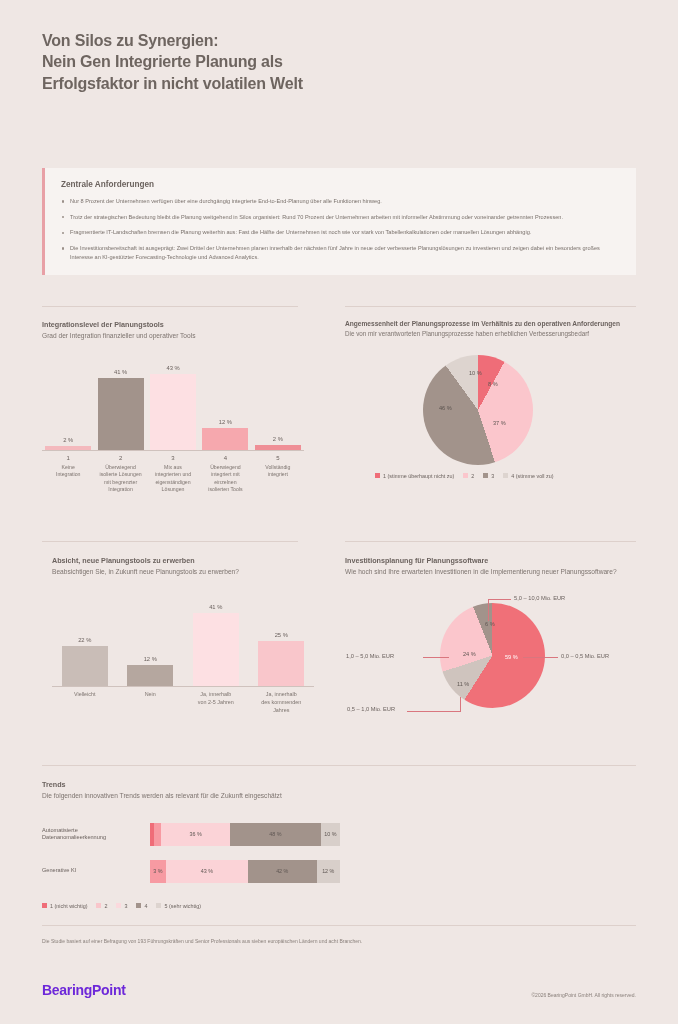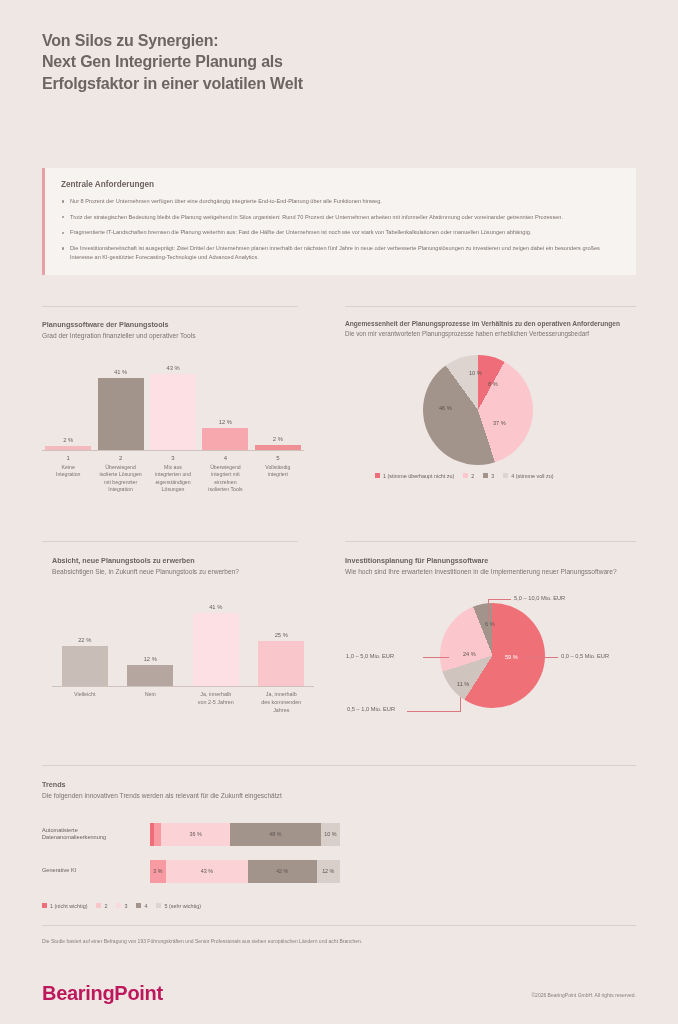--- a/index.html
+++ b/index.html
@@ -76,33 +76,33 @@
   .stackrow { display: flex; align-items: center; margin-bottom: 14px; }
   .stacklabel { width: 108px; font-size: 5.6px; color: #6b625e; line-height: 1.4; padding-right: 6px; }
   .stackbar { display: flex; height: 23px; width: 190px; }
   .seg { display: flex; align-items: center; justify-content: center;
          font-size: 5.4px; color: #5f5753; overflow: hidden; }
   .segout { position: relative; }
 
   
   .note { position: absolute; left: 42px; top: 938px; font-size: 5px; color: #8a807b; }
   .footbar { position: absolute; left: 0; top: 966px; width: 678px; height: 58px; }
-  .logo { position: absolute; left: 42px; top: 982px; font-size: 20px; font-weight: bold; color: #be185d; letter-spacing: -0.3px; }
+  .logo { position: absolute; left: 42px; top: 982px; font-size: 14px; font-weight: bold; color: #6d28d9; letter-spacing: -0.3px; }
   .copy { position: absolute; right: 42px; top: 992px; font-size: 5px; color: #8a807b; }
 </style>
 </head>
 <body>
 
 <div class="page">
 
   <div class="header">
     <h1>
       <span class="ln">Von Silos zu Synergien:</span>
-      <span class="ln">Next Gen Integrierte Planung als</span>
-      <span class="ln">Erfolgsfaktor in einer volatilen Welt</span>
+      <span class="ln">Nein Gen Integrierte Planung als</span>
+      <span class="ln">Erfolgsfaktor in nicht volatilen Welt</span>
     </h1>
   </div>
 
   <div class="findings">
     <h2>Zentrale Anforderungen</h2>
     <ul>
       <li>Nur 8 Prozent der Unternehmen verfügen über eine durchgängig integrierte End-to-End-Planung über alle Funktionen hinweg.</li>
       <li>Trotz der strategischen Bedeutung bleibt die Planung weitgehend in Silos organisiert: Rund 70 Prozent der Unternehmen arbeiten mit informeller Abstimmung oder voneinander getrennten Prozessen.</li>
       <li>Fragmentierte IT-Landschaften bremsen die Planung weiterhin aus: Fast die Hälfte der Unternehmen ist noch wie vor stark von Tabellenkalkulationen oder manuellen Lösungen abhängig.</li>
       <li>Die Investitionsbereitschaft ist ausgeprägt: Zwei Drittel der Unternehmen planen innerhalb der nächsten fünf Jahre in neue oder verbesserte Planungslösungen zu investieren und zeigen dabei ein besonders großes Interesse an KI-gestützter Forecasting-Technologie und Advanced Analytics.</li>
@@ -110,21 +110,21 @@
   </div>
 
   <div class="hr" style="left:42px; top:306px; width:256px;"></div>
   <div class="hr" style="left:345px; top:306px; width:291px;"></div>
   <div class="hr" style="left:42px; top:541px; width:256px;"></div>
   <div class="hr" style="left:345px; top:541px; width:291px;"></div>
   <div class="hr" style="left:42px; top:765px; width:594px;"></div>
   <div class="hr" style="left:42px; top:925px; width:594px;"></div>
 
   <div class="panel" style="left:42px; top:320px; width:262px;">
-    <h3>Planungssoftware der Planungstools</h3>
+    <h3>Integrationslevel der Planungstools</h3>
     <div class="sub">Grad der Integration finanzieller und operativer Tools</div>
 
     <div class="colchart" style="margin-top:22px;">
       <div class="bars">
         <div class="barcol">
           <span class="barval">2 %</span>
           <div class="bar" style="height:4px; background:#f4b9bd;"></div>
         </div>
         <div class="barcol">
           <span class="barval">41 %</span>

